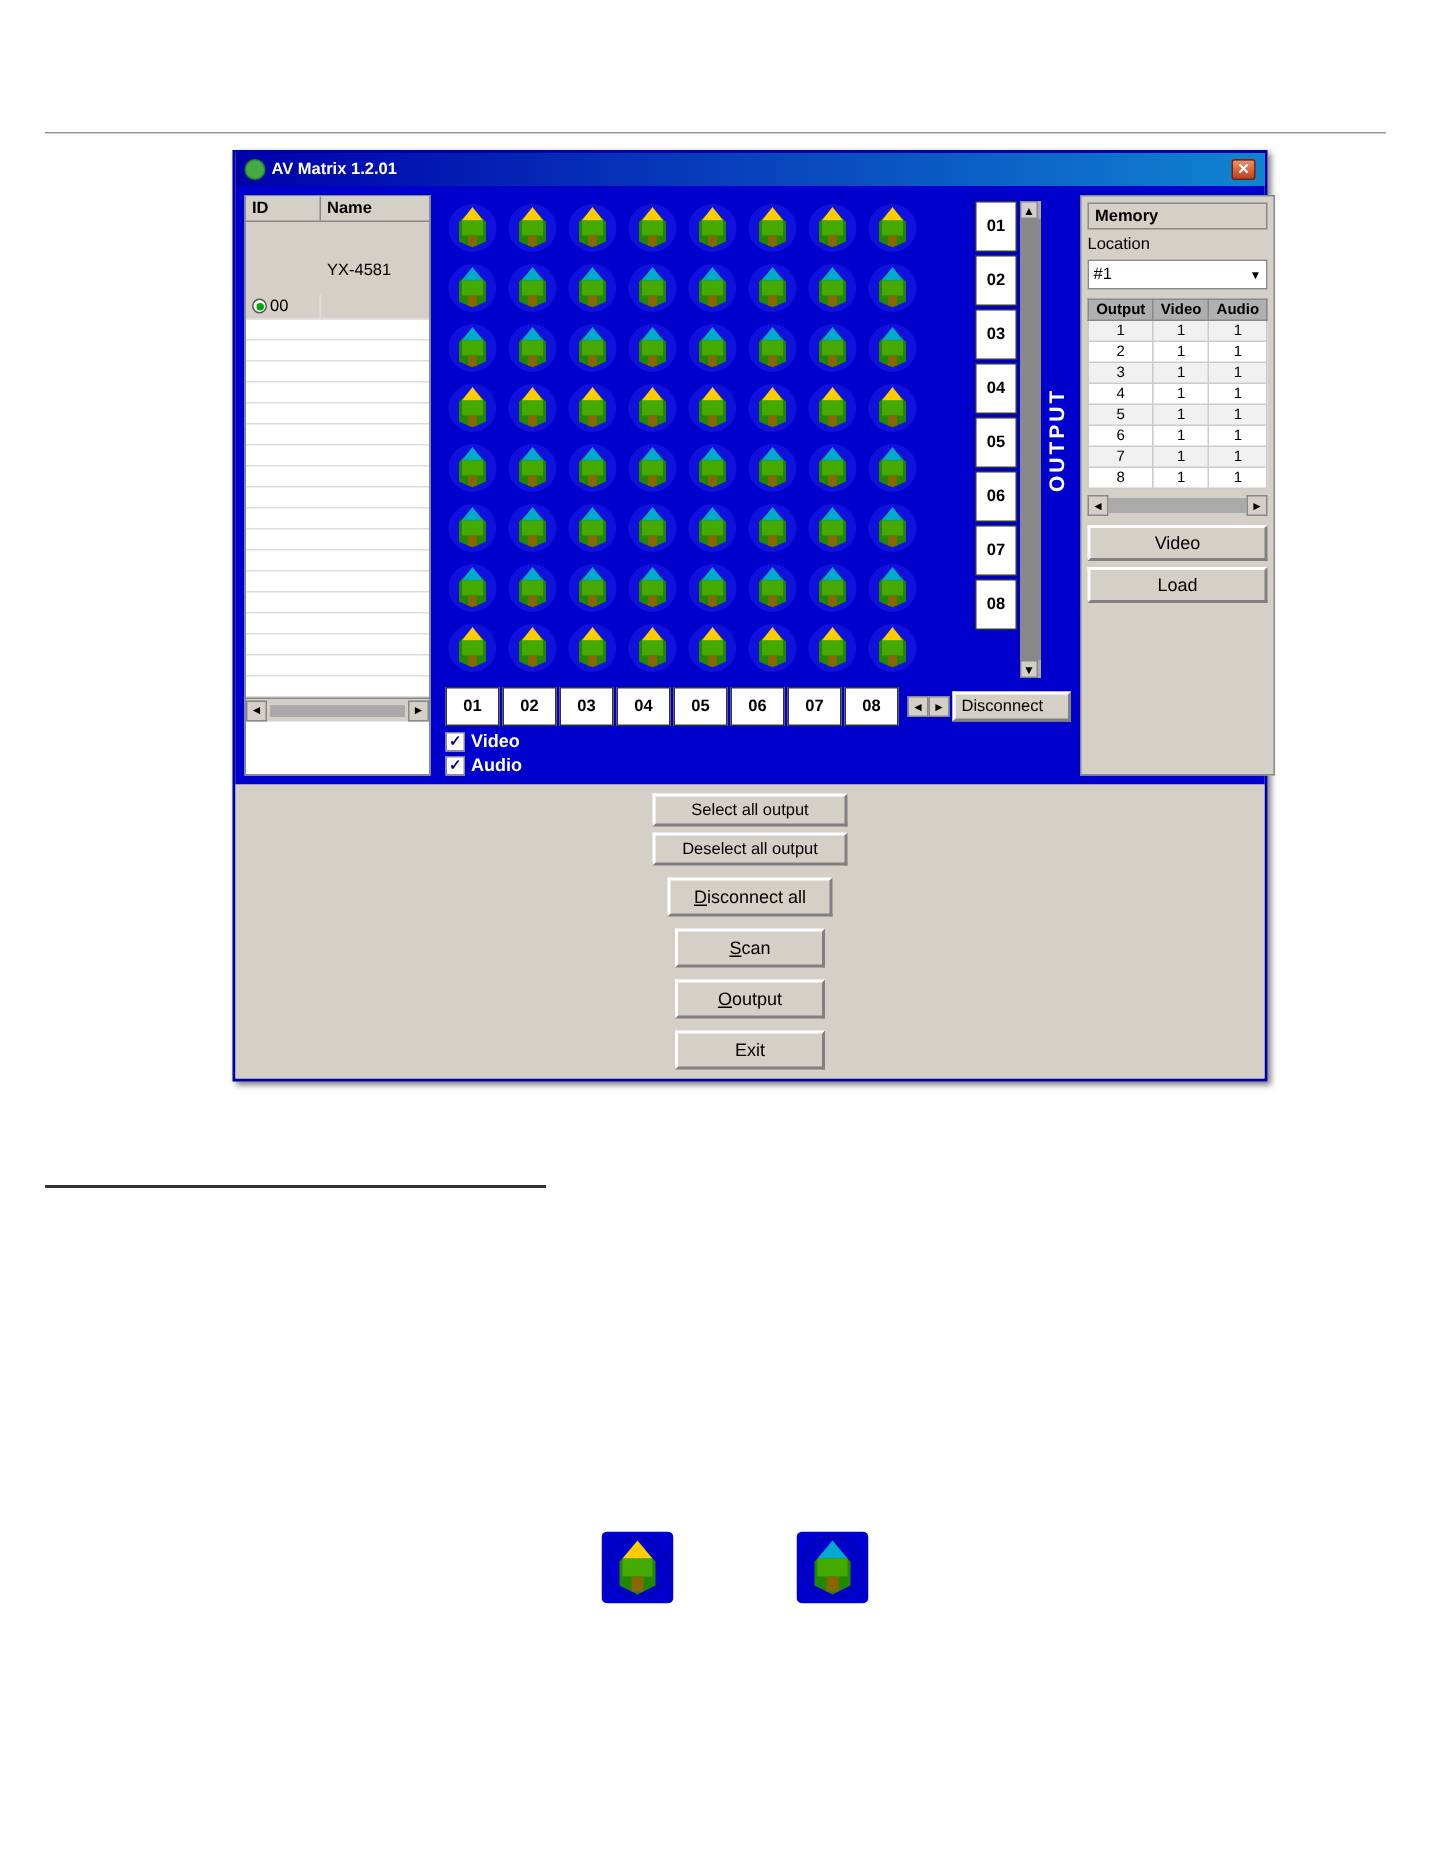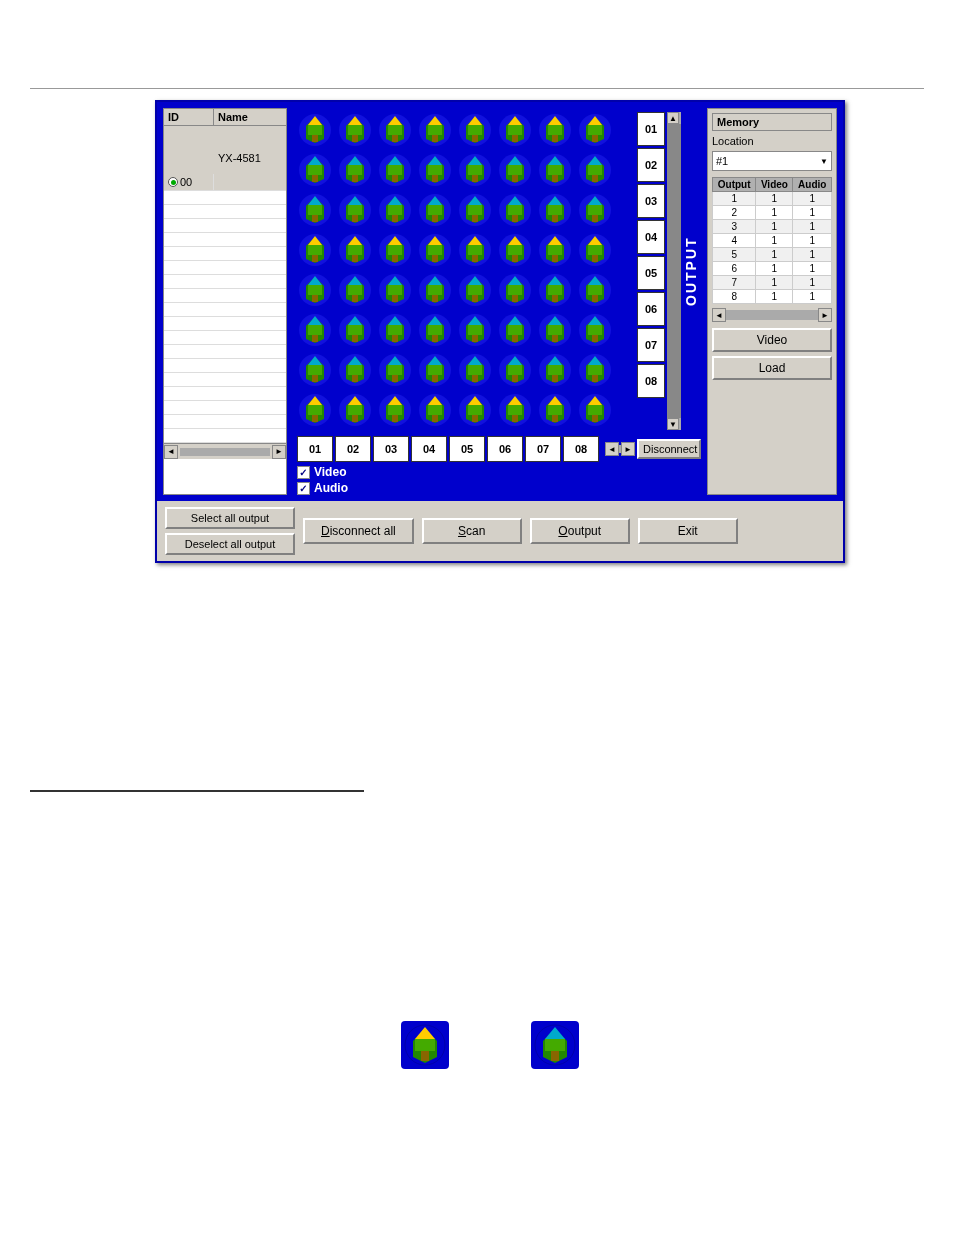--- a/index.html
+++ b/index.html
@@ -393,30 +393,31 @@
     }
 
     
     .disconnect-btn {
       background: #d4d0c8;
       border: 2px solid;
       border-color: #ffffff #808080 #808080 #ffffff;
       font-size: 11px;
       padding: 2px 4px;
       cursor: pointer;
-      width: 64px;
+      width: 79px;
     }
 
     
     .bottom-bar {
       background: #d4d0c8;
       padding: 6px 8px;
       display: flex;
       gap: 8px;
       align-items: center;
+      flex-direction: column;
     }
 
     .bottom-btn {
       background: #d4d0c8;
       border: 2px solid;
       border-color: #ffffff #808080 #808080 #ffffff;
       font-size: 12px;
       padding: 4px 16px;
       cursor: pointer;
       min-width: 100px;
@@ -460,20 +461,27 @@
       justify-content: center;
     }
   </style>
 </head>
 <body>
 
 <div class="top-line"></div>
 
 <div class="window">
 
+  <div class="title-bar">
+    <div class="title-bar-left">
+      <span class="title-icon"></span>
+      <span class="title-text">AV Matrix 1.2.01</span>
+    </div>
+    <div class="close-btn">✕</div>
+  </div>
 
   <div class="window-body">
 
     <div class="left-panel">
       <div class="list-header">
         <div class="list-col-id">ID</div>
         <div class="list-col-name">Name</div>
       </div>
 
       <div class="list-row selected">

